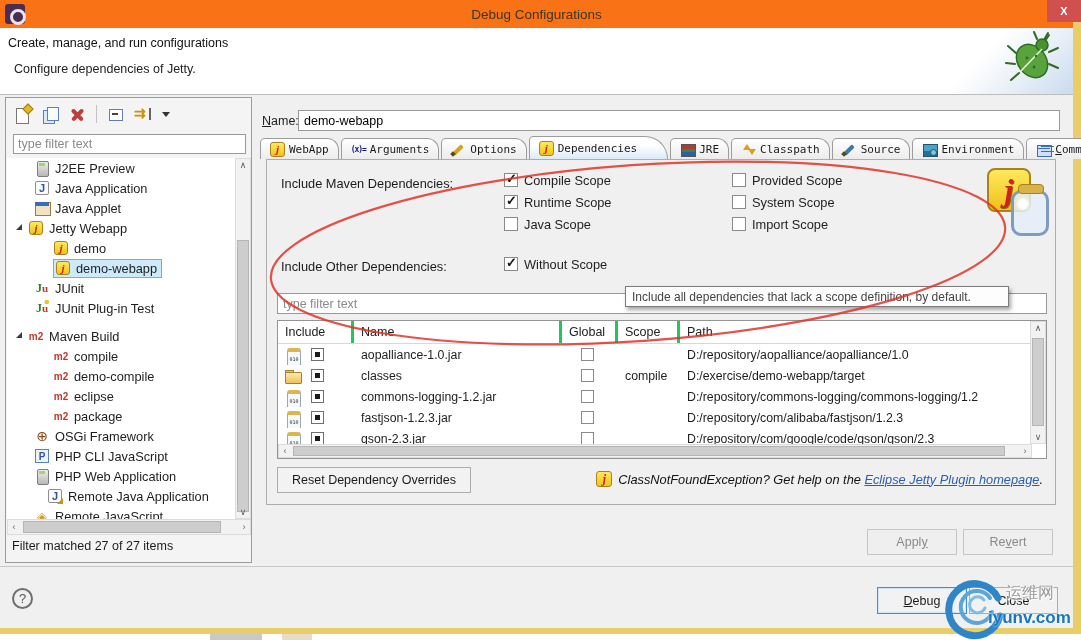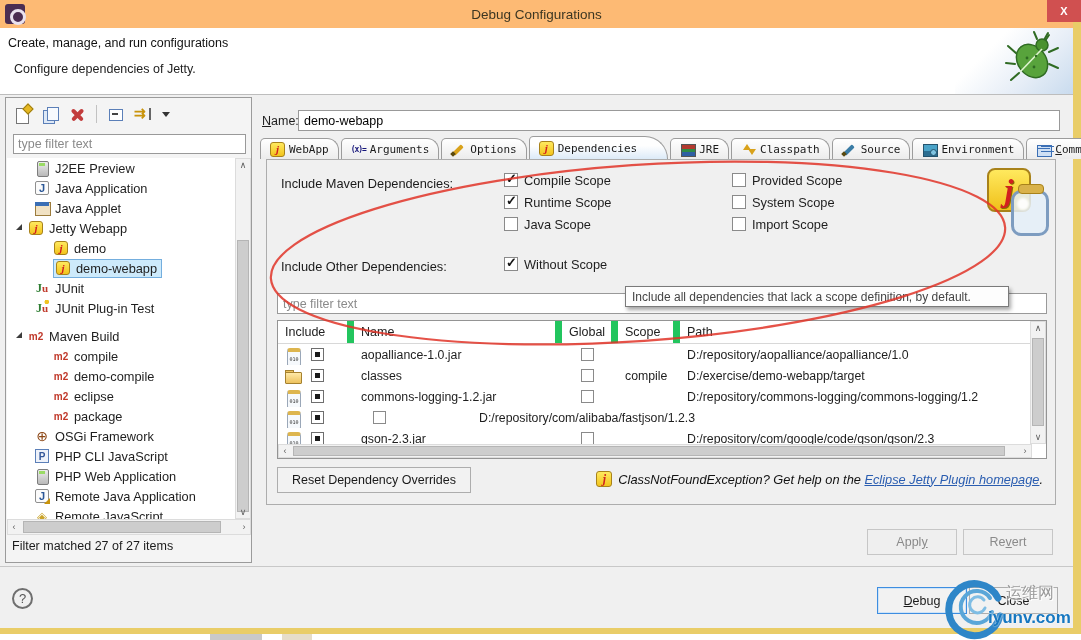--- a/index.html
+++ b/index.html
@@ -2,21 +2,21 @@
 <html><head>
 <meta charset="utf-8">
 <style>
   *{margin:0;padding:0;box-sizing:border-box}
   html,body{width:1081px;height:640px}
   body{position:relative;font-family:"Liberation Sans",sans-serif;background:#fff;overflow:hidden;color:#1e1e1e}
   .abs{position:absolute}
   u{text-decoration:underline}
 
   
-  .titlebar{left:0;top:0;width:1073px;height:28px;background:#fdba74;display:flex;align-items:center;justify-content:center}
+  .titlebar{left:0;top:0;width:1073px;height:28px;background:#f97316;display:flex;align-items:center;justify-content:center}
   .titlebar .ttext{font-size:13.5px;color:#3c3622}
   .app-icon{left:5px;top:4px;width:20px;height:20px;background:#4b2d52;border-radius:3px}
   .app-icon::before{content:"";position:absolute;left:5px;top:5px;width:10px;height:10px;border:3px solid #e9e2ef;border-radius:50%}
   .close-btn{left:1047px;top:0;width:34px;height:22px;background:#d05050;color:#fff;font-size:11px;font-weight:bold;display:flex;align-items:center;justify-content:center;cursor:pointer;z-index:30}
   .right-strip{left:1073px;top:0;width:8px;height:634px;background:#e9cd68}
   .bottom-strip{left:0;top:628px;width:1081px;height:6px;background:#e9cd68}
   .below-band{left:0;top:634px;width:1081px;height:6px;background:#fff}
   .frag1{left:210px;top:634px;width:52px;height:6px;background:#c9c9c9}
   .frag2{left:282px;top:634px;width:30px;height:6px;background:#e6ddc9}
   .dialog-bg{left:0;top:28px;width:1073px;height:600px;background:#f0f0f0}
@@ -110,21 +110,21 @@
   .jetty-big{position:absolute;left:0;top:0;width:44px;height:44px;background:linear-gradient(#ffe95e,#f0c01a);border:2px solid #a8821a;border-radius:8px;display:flex;align-items:center;justify-content:center;font:italic bold 32px "Liberation Serif",serif;color:#d21f1f;text-shadow:1px 1px 0 #8a6a00}
   .jar-big{position:absolute;left:24px;top:22px;width:38px;height:46px;background:rgba(228,238,248,.85);border:3px solid #7d9cc0;border-radius:10px}
   .jar-big::before{content:"";position:absolute;left:4px;top:-9px;width:24px;height:8px;background:#d9b24a;border:1px solid #a8821a;border-radius:4px}
   .jar-big::after{content:"";position:absolute;left:3px;top:5px;width:12px;height:12px;background:rgba(255,255,255,.9);border-radius:50%;filter:blur(1px)}
   .dep-filter{position:absolute;left:10px;top:133px;width:770px;height:21px;border:1px solid #999;background:#fff;font-size:12.5px;padding:0 5px;color:#333;font-family:"Liberation Sans",sans-serif}
   .dep-filter::placeholder{color:#8a8a8a}
 
   
   .dtable{position:absolute;left:10px;top:160px;width:770px;height:139px;background:#fff;border:1px solid #949494;overflow:hidden}
   .thead{display:flex;height:23px;border-bottom:1px solid #d8d8d8;align-items:center;font-size:12.5px;color:#222}
-  .thc{padding-left:7px;border-right:7px solid #22c55e;height:100%;display:flex;align-items:center}
+  .thc{padding-left:7px;border-right:3px solid #22c55e;height:100%;display:flex;align-items:center}
   .tr{display:flex;height:21px;align-items:center;font-size:12.3px}
   .tc{padding-left:7px;display:flex;align-items:center;height:100%;overflow:hidden;white-space:nowrap}
   .c-include{width:76px;flex:none}
   .c-name{width:208px;flex:none}
   .c-global{width:56px;flex:none}
   .c-scope{width:62px;flex:none}
   .c-path{flex:1}
   .cbm{width:13px;height:13px;border:1px solid #6e6e6e;background:#fff;position:relative;flex:none;margin-left:10px}
   .cbm::after{content:"";position:absolute;left:3px;top:3px;width:5px;height:5px;background:#1a1a1a}
   .cbg{width:13px;height:13px;border:1px solid #8a8a8a;background:#fff;margin-left:12px}
@@ -270,21 +270,21 @@
         <span>OSGi Framework</span>
       </div>
       <div class="trow" style="padding-left: 27px;">
         <span class="ti ti-php-cli"></span>
         <span>PHP CLI JavaScript</span>
       </div>
       <div class="trow" style="padding-left: 27px;">
         <span class="ti ti-php-web"></span>
         <span>PHP Web Application</span>
       </div>
-      <div class="trow" style="padding-left: 27px;">
+      <div class="trow" style="padding-left: 40px;">
         <span class="ti ti-remote-java"></span>
         <span>Remote Java Application</span>
       </div>
       <div class="trow" style="padding-left: 27px;">
         <span class="ti ti-remote-js"></span>
         <span>Remote JavaScript</span>
       </div>
     </div>
   <div class="sb side-vsb">
     <span class="sb-arrow" style="left:0;top:0;width:14px;height:12px">∧</span>
@@ -428,20 +428,21 @@
             <span class="cbg"></span>
           </div>
           <div class="tc c-scope"></div>
           <div class="tc c-path">D:/repository/commons-logging/commons-logging/1.2</div>
         </div>
         <div class="tr">
           <div class="tc c-include">
             <span class="fic fic-jar"></span>
             <span class="cbm"></span>
           </div>
+          <div class="tc c-name">fastjson-1.2.3.jar</div>
           <div class="tc c-global">
             <span class="cbg"></span>
           </div>
           <div class="tc c-scope"></div>
           <div class="tc c-path">D:/repository/com/alibaba/fastjson/1.2.3</div>
         </div>
         <div class="tr">
           <div class="tc c-include">
             <span class="fic fic-jar"></span>
             <span class="cbm"></span>

